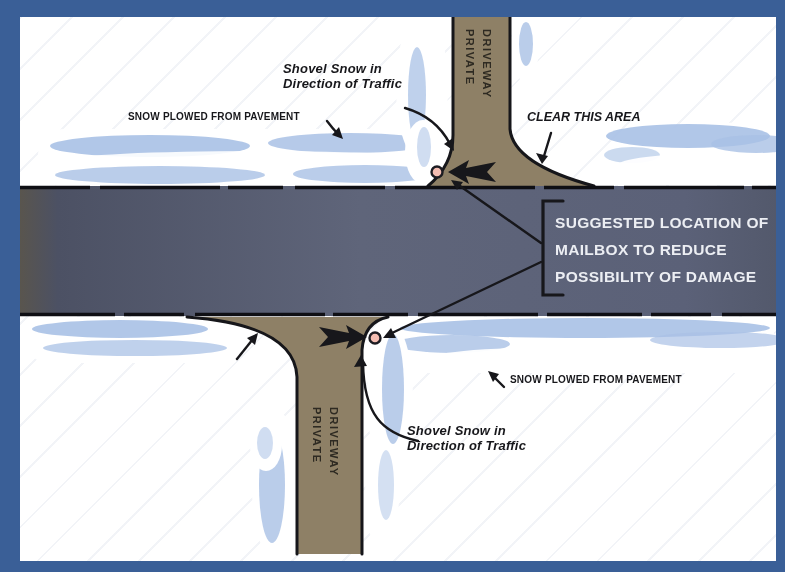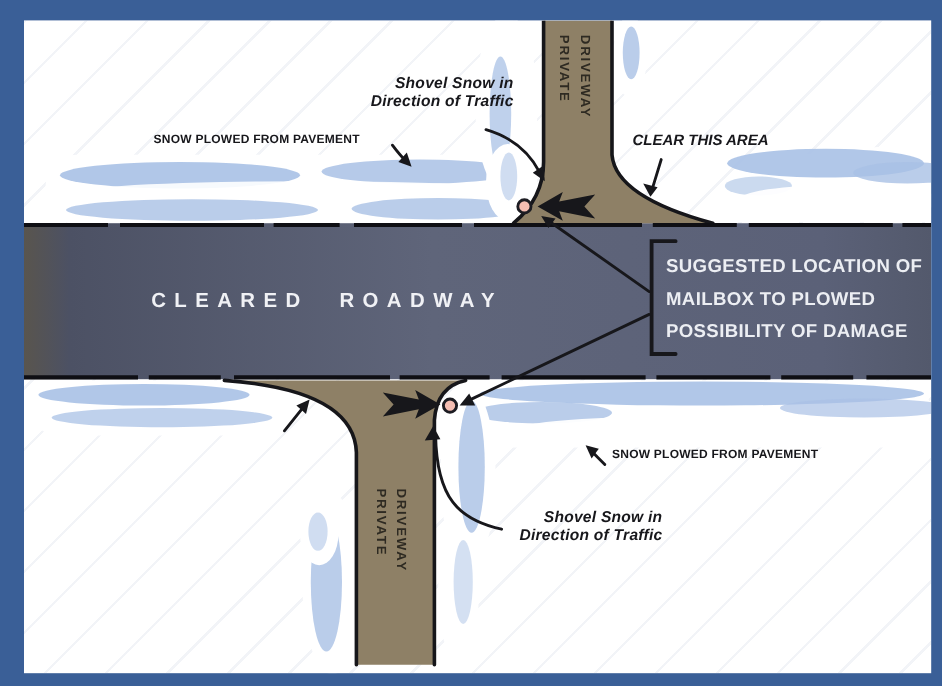--- a/index.html
+++ b/index.html
@@ -12,21 +12,21 @@
     background:
       repeating-linear-gradient(135deg, rgba(150,165,195,0.12) 0 2px, rgba(0,0,0,0) 2px 36px),
       #ffffff;
     overflow:hidden;
   }
   .gfx{position:absolute;left:0;top:0;}
   .lbl{position:absolute;color:#17171b;white-space:pre-line;z-index:5;}
   .caps{font-weight:bold;font-size:10px;letter-spacing:0.2px;}
   .hand{font-weight:bold;font-style:italic;font-size:13px;letter-spacing:0.2px;}
   .handcaps{font-weight:bold;font-style:italic;font-size:12.5px;}
-  .center{text-align:right;}
+  .center{text-align:left;}
   .road-label{
     font-size:17px;font-weight:bold;color:#f0f1f5;
     letter-spacing:7px;word-spacing:14px;white-space:nowrap;
   }
   .mailbox-note{
     font-size:15.5px;font-weight:bold;color:#eceef3;line-height:27px;
     letter-spacing:0.3px;
   }
   .driveway-label{
     writing-mode:vertical-lr;text-orientation:mixed;
@@ -152,24 +152,23 @@
       <circle cx="355" cy="321" r="5.5" fill="#f4bdb2" stroke="#1c1c22" stroke-width="2.4"></circle>
     </svg>
 
     <div class="lbl caps" style="left:108px;top:94px;">SNOW PLOWED FROM PAVEMENT</div>
 
     <div class="lbl hand center" style="left:263px;top:44px;width:145px;">Shovel Snow in
 Direction of Traffic</div>
 
     <div class="lbl handcaps" style="left:507px;top:93px;">CLEAR THIS AREA</div>
 
-    <div class="lbl road-label" style="left:106px;top:224px;">CLEARED ROADWAY</div>
 
     <div class="lbl mailbox-note" style="left:535px;top:192px;">SUGGESTED LOCATION OF
-MAILBOX TO PLOWED
+MAILBOX TO REDUCE
 POSSIBILITY OF DAMAGE</div>
 
 
     <div class="lbl hand center" style="left:387px;top:406px;width:145px;">Shovel Snow in
 Direction of Traffic</div>
 
     <div class="lbl caps" style="left:490px;top:357px;">SNOW PLOWED FROM PAVEMENT</div>
 
     <div class="lbl driveway-label" style="left:441px;top:12px;height:90px;">PRIVATE
 DRIVEWAY</div>

